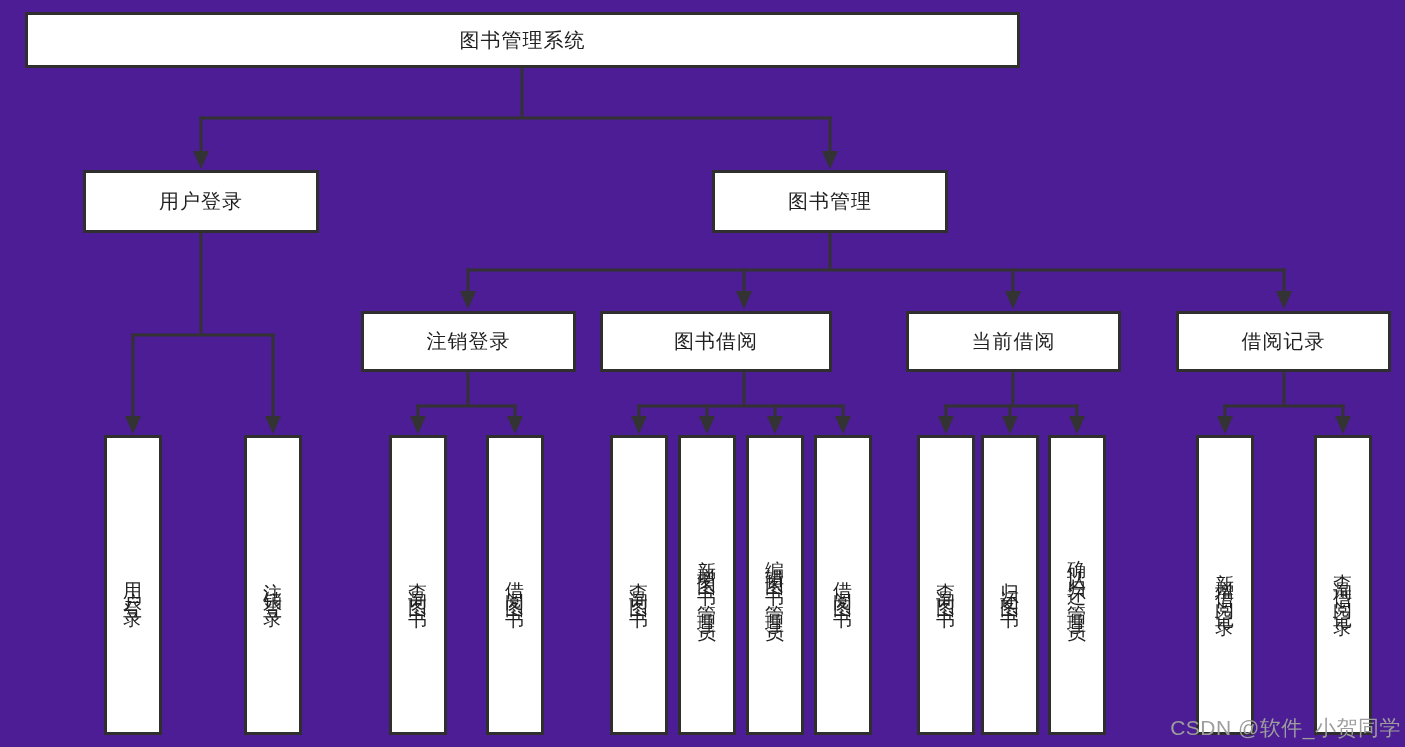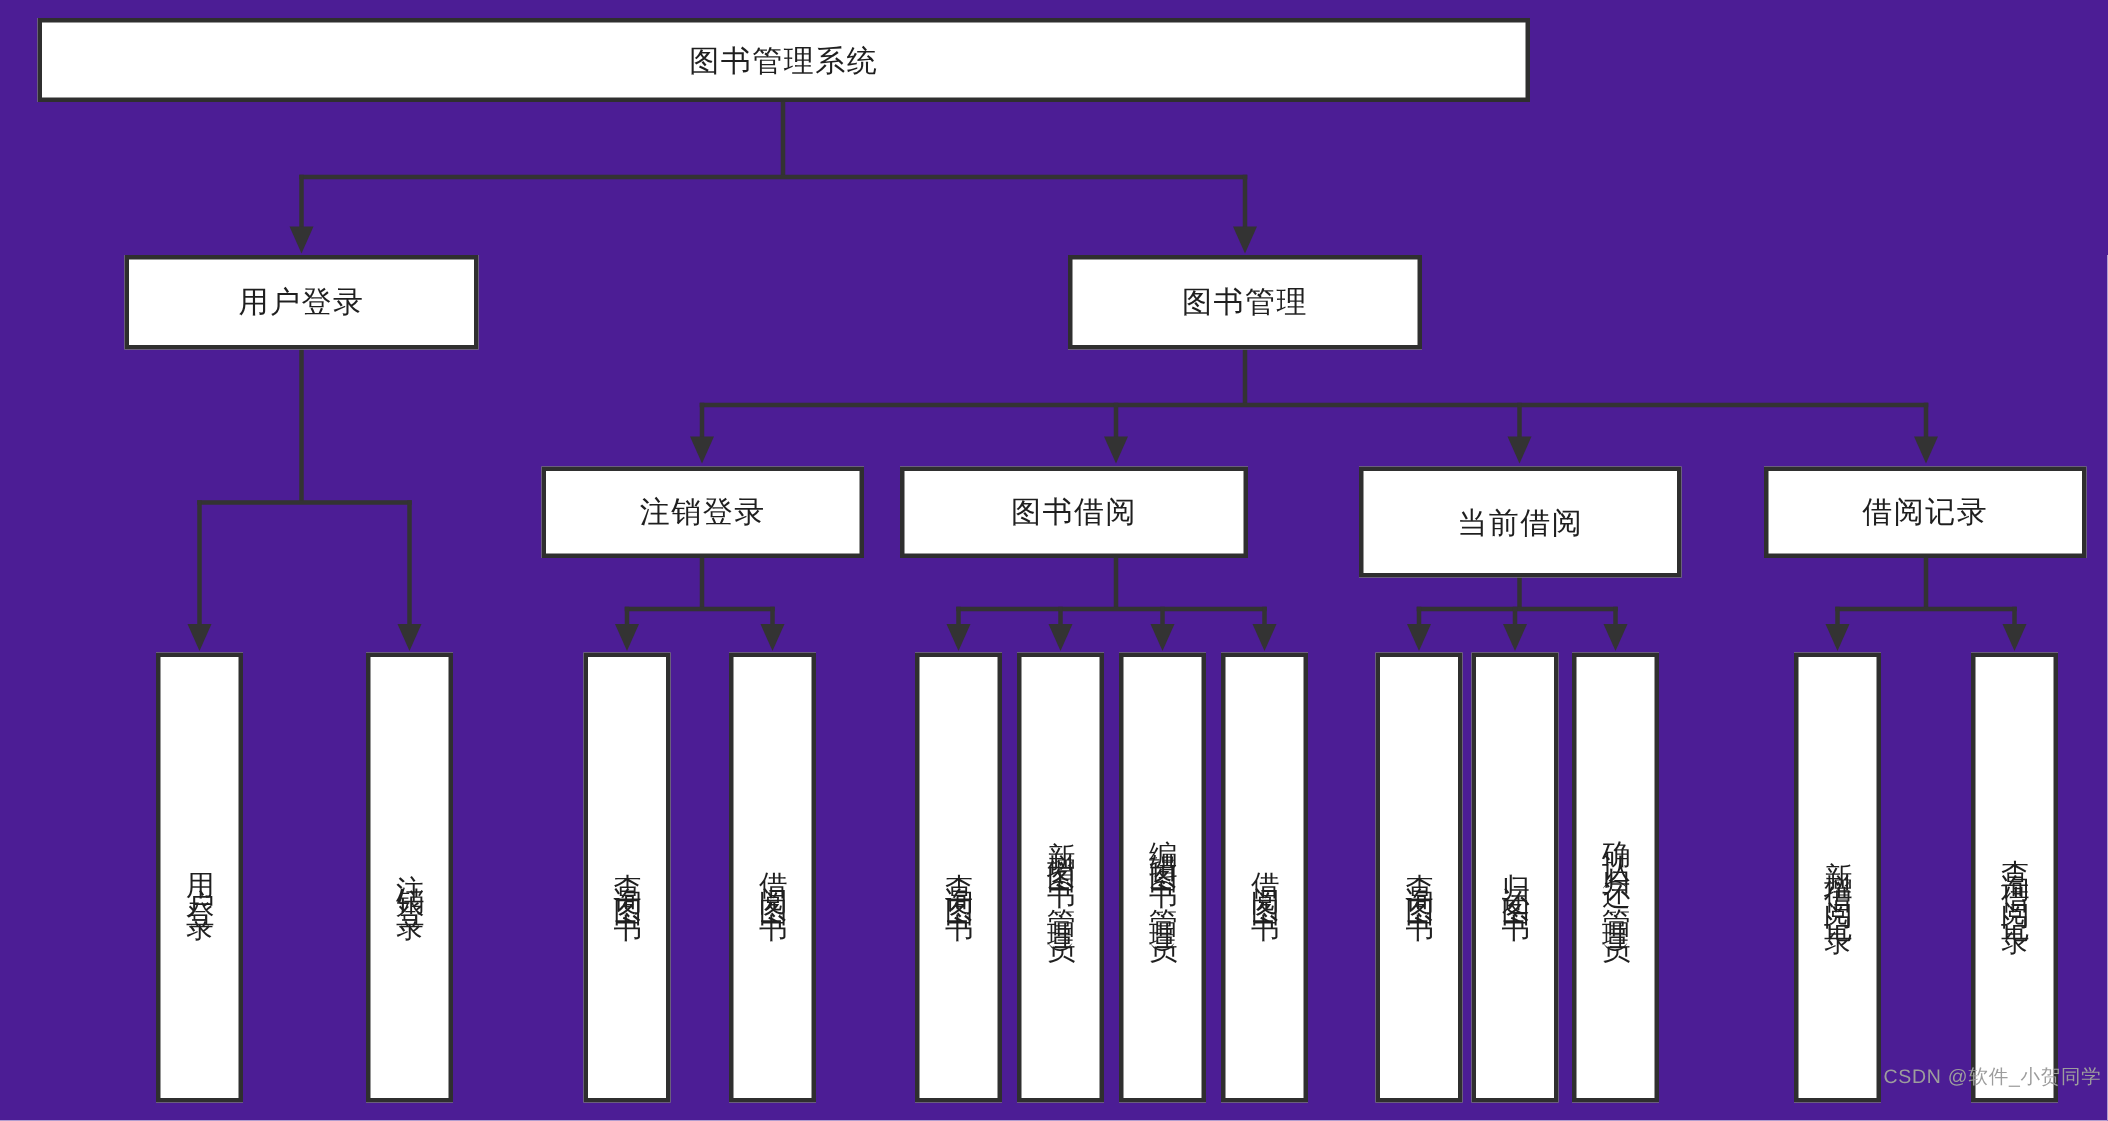--- a/index.html
+++ b/index.html
@@ -32,22 +32,22 @@
   .vtext {
     writing-mode: vertical-rl;
     text-orientation: mixed;
     letter-spacing: 9px;
     line-height: 1;
     white-space: nowrap;
   }
   .watermark {
     position: absolute;
     right: 4px;
-    bottom: 20px;
-    font-size: 13px;
+    bottom: 5px;
+    font-size: 21px;
     color: #9d9d9d;
     letter-spacing: 0.5px;
     z-index: 3;
   }
   svg line, svg polyline { stroke: #333333; stroke-width: 3; fill: none; }
   svg polygon { fill: #333333; stroke: none; }
 </style>
 </head>
 <body>
 
@@ -139,21 +139,21 @@
   <div class="node hbox" style="left:712px; top:170px; width:236px; height:63px;">
     <span>图书管理</span>
   </div>
 
   <div class="node hbox" style="left:361px; top:311px; width:215px; height:61px;">
     <span>注销登录</span>
   </div>
   <div class="node hbox" style="left:600px; top:311px; width:232px; height:61px;">
     <span>图书借阅</span>
   </div>
-  <div class="node hbox" style="left:906px; top:311px; width:215px; height:74px;">
+  <div class="node hbox" style="left:906px; top:311px; width:215px; height:61px;">
     <span>当前借阅</span>
   </div>
   <div class="node hbox" style="left:1176px; top:311px; width:215px; height:61px;text-align:right;">
     <span>借阅记录</span>
   </div>
 
   <div class="node vbox" style="left:104px; top:435px; width:58px; height:300px;">
     <span class="vtext">用户登录</span>
   </div>
   <div class="node vbox" style="left:244px; top:435px; width:58px; height:300px;">

